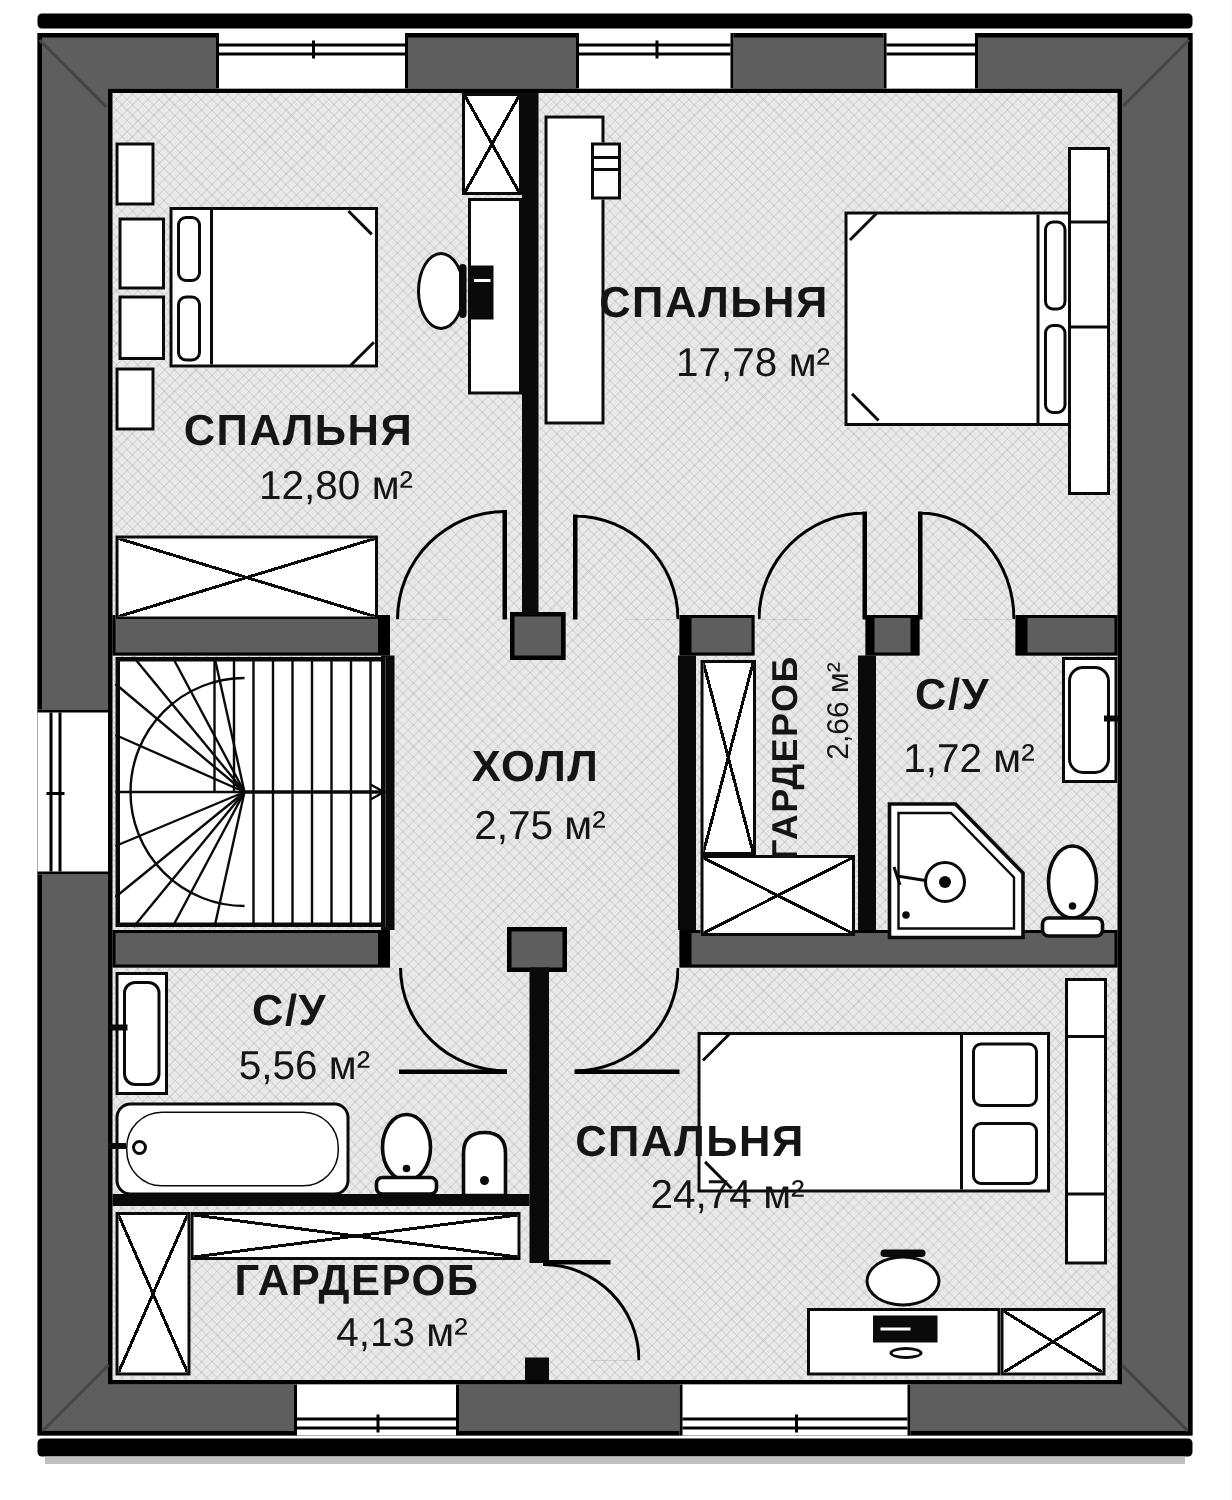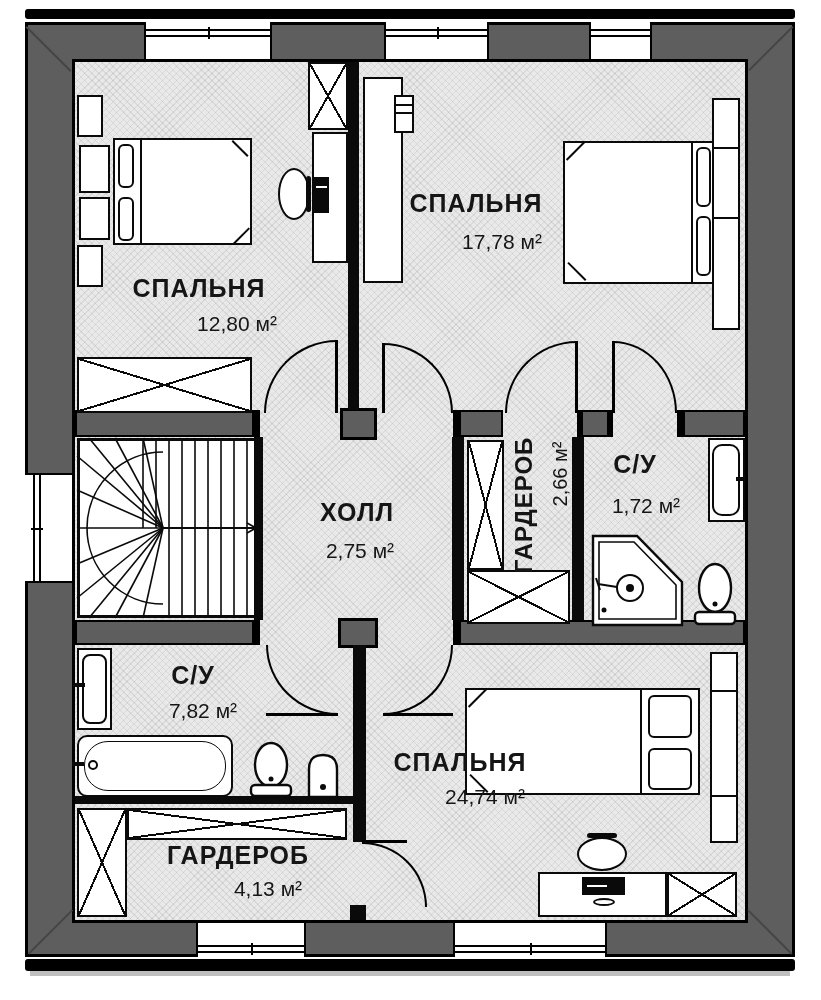--- a/index.html
+++ b/index.html
@@ -35,23 +35,23 @@
   .xbox{position:absolute;background-color:#fff;border:2px solid #0a0a0a;box-sizing:border-box;
         background-image:
           linear-gradient(to top right, transparent calc(50% - 1px), #0a0a0a calc(50% - 1px) calc(50% + 1px), transparent calc(50% + 1px)),
           linear-gradient(to bottom right, transparent calc(50% - 1px), #0a0a0a calc(50% - 1px) calc(50% + 1px), transparent calc(50% + 1px));}
   .pillow{position:absolute;background:#fff;border:2px solid #0a0a0a;border-radius:6px;box-sizing:border-box;}
   .line{position:absolute;background:#0a0a0a;}
   .fold{position:absolute;height:2px;background:#0a0a0a;transform-origin:0 0;}
   .ellipse{position:absolute;background:#fff;border:2px solid #0a0a0a;border-radius:50%;box-sizing:border-box;}
   .blackbox{position:absolute;background:#0a0a0a;}
   
-  .lbl{position:absolute;transform:translate(-50%,-50%);font-weight:700;font-size:25px;
+  .lbl{position:absolute;transform:translate(-50%,-50%);font-weight:700;font-size:29px;
        letter-spacing:1px;white-space:nowrap;color:#151515;}
-  .area{position:absolute;transform:translate(-50%,-50%);font-weight:500;font-size:21px;
+  .area{position:absolute;transform:translate(-50%,-50%);font-weight:500;font-size:27px;
         white-space:nowrap;color:#151515;}
   .rot{transform:translate(-50%,-50%) rotate(-90deg);}
   svg{position:absolute;overflow:visible;}
 </style>
 </head>
 <body>
 
 <div class="plan">
 
   <div class="trim" style="left:25px;top:9px;width:770px;height:10px;"></div>
@@ -266,36 +266,36 @@
   <div class="fold" style="left:487px;top:793px;width:25px;transform:rotate(-135deg);"></div>
   <div class="fx" style="left:538px;top:872px;width:129px;height:45px;"></div>
   <div class="ellipse" style="left:577px;top:837px;width:50px;height:34px;"></div>
   <div class="line" style="left:587px;top:833px;width:30px;height:5px;border-radius:3px;"></div>
   <div class="blackbox" style="left:582px;top:877px;width:43px;height:18px;"></div>
   <div class="line" style="left:587px;top:885px;width:20px;height:2px;background:#fff;"></div>
   <div class="ellipse" style="left:593px;top:898px;width:22px;height:8px;"></div>
   <div class="xbox" style="left:667px;top:872px;width:70px;height:45px;"></div>
 
   <div class="lbl" style="left:199px;top:288px;">СПАЛЬНЯ</div>
-  <div class="area" style="left:224px;top:324px;margin-left:13px;">12,80 м²</div>
+  <div class="area" style="left:224px;top:324px;">12,80 м²</div>
 
   <div class="lbl" style="left:476px;top:203px;">СПАЛЬНЯ</div>
   <div class="area" style="left:502px;top:242px;">17,78 м²</div>
 
   <div class="lbl" style="left:357px;top:512px;">ХОЛЛ</div>
   <div class="area" style="left:360px;top:551px;">2,75 м²</div>
 
   <div class="lbl rot" style="left:524px;top:505px;font-size:24px;">ГАРДЕРОБ</div>
   <div class="area rot" style="left:560px;top:474px;font-size:20px;">2,66 м²</div>
 
   <div class="lbl" style="left:635px;top:464px;">С/У</div>
   <div class="area" style="left:646px;top:506px;">1,72 м²</div>
 
   <div class="lbl" style="left:193px;top:675px;">С/У</div>
-  <div class="area" style="left:203px;top:711px;">7,82 м²</div>
+  <div class="area" style="left:203px;top:711px;">5,56 м²</div>
 
   <div class="lbl" style="left:460px;top:762px;">СПАЛЬНЯ</div>
   <div class="area" style="left:485px;top:797px;">24,74 м²</div>
 
   <div class="lbl" style="left:238px;top:855px;">ГАРДЕРОБ</div>
   <div class="area" style="left:268px;top:889px;text-align:right;">4,13 м²</div>
 
 </div>
 
 </body></html>

